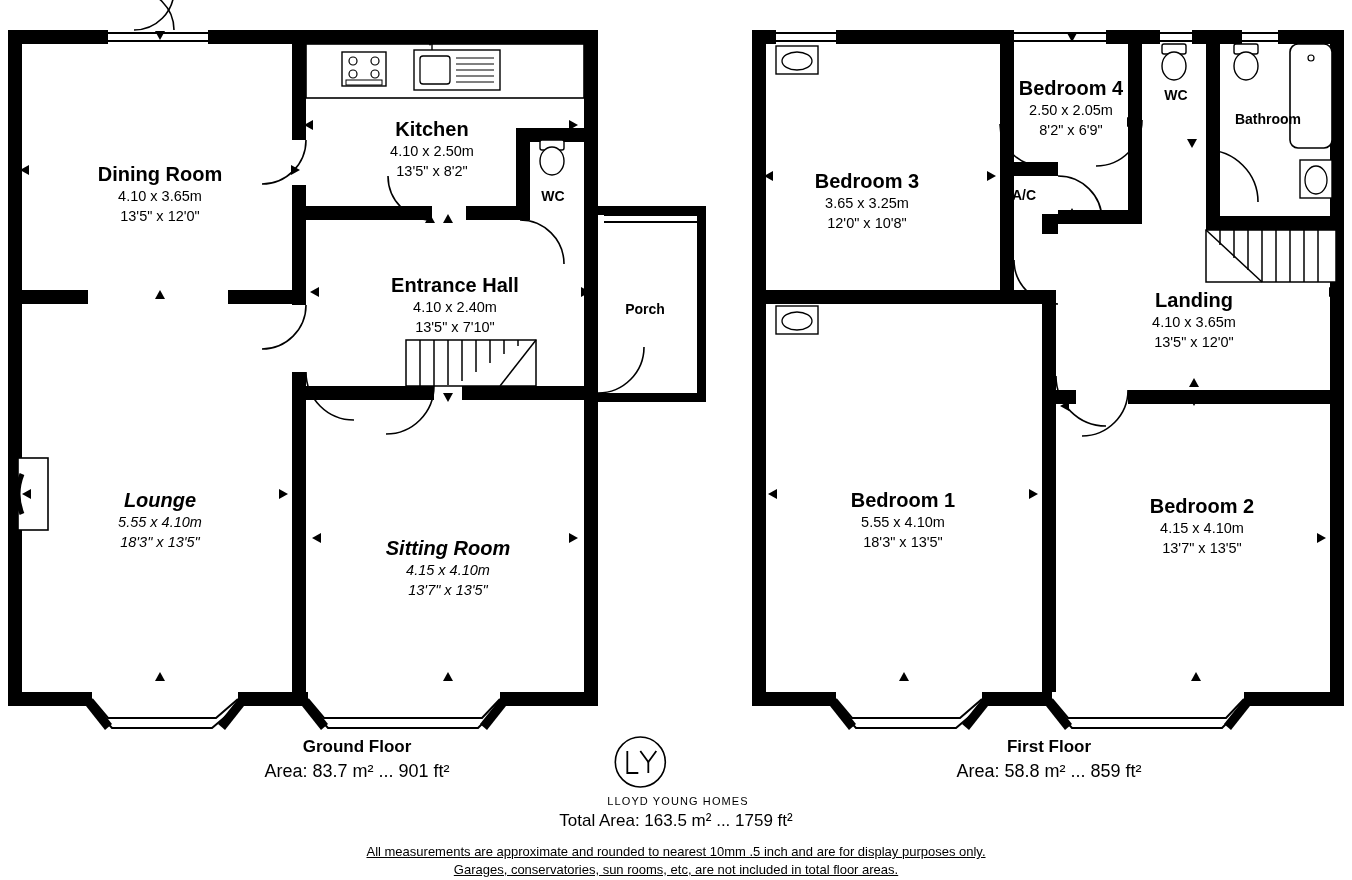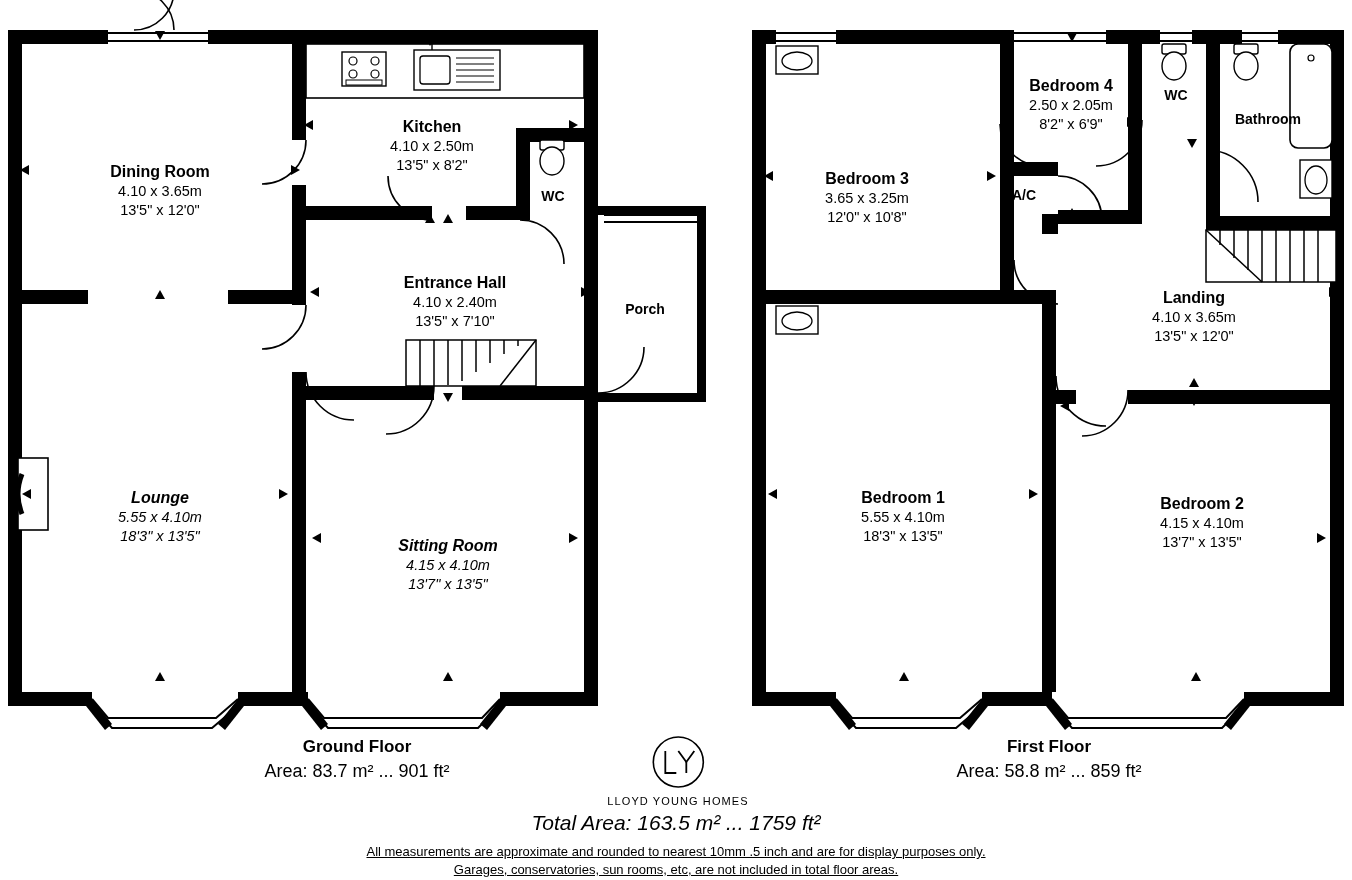--- a/index.html
+++ b/index.html
@@ -25,21 +25,21 @@
     position: absolute;
     text-align: center;
     line-height: 1.32;
     font-size: 15px;
     color: #000;
     white-space: nowrap;
     transform: translateX(-50%);
   }
   .lbl .nm {
     font-weight: bold;
-    font-size: 16px;
+    font-size: 20px;
     display: block;
   }
   .lbl .dm {
     display: block;
     font-size: 14.5px;
   }
   .small .nm { font-size: 14px; }
   .floor-title {
     position: absolute;
     text-align: center;
@@ -52,37 +52,36 @@
     position: absolute;
     text-align: center;
     transform: translateX(-50%);
     font-size: 18px;
     white-space: nowrap;
   }
   .total-area {
     position: absolute;
     text-align: left;
     transform: translateX(-50%);
-    font-size: 21px;
+    font-size: 17px;
     white-space: nowrap;
-    font-style: italic;
   }
   .disclaimer {
     position: absolute;
     text-align: right;
     transform: translateX(-50%);
     font-size: 13px;
     line-height: 1.42;
     white-space: nowrap;
     text-decoration: underline;
   }
   .brand {
     position: absolute;
     transform: translateX(-50%);
-    text-align: center;
+    text-align: left;
   }
   .brand-name {
     font-size: 11px;
     letter-spacing: 1.1px;
     margin-top: 2px;
   }
 </style>
 </head>
 <body>
 

